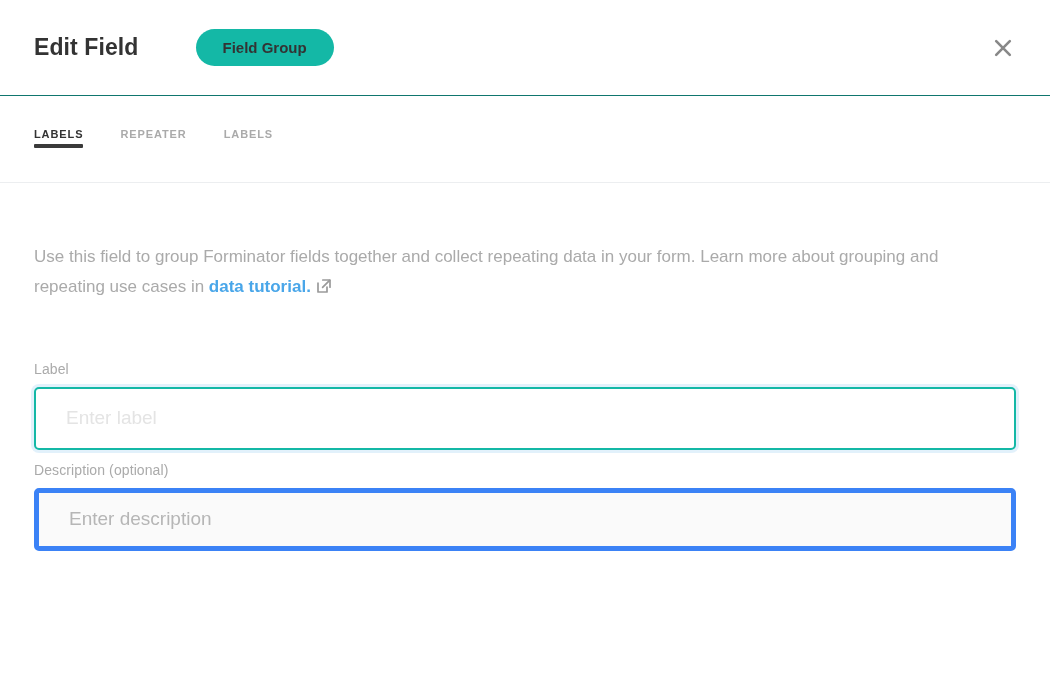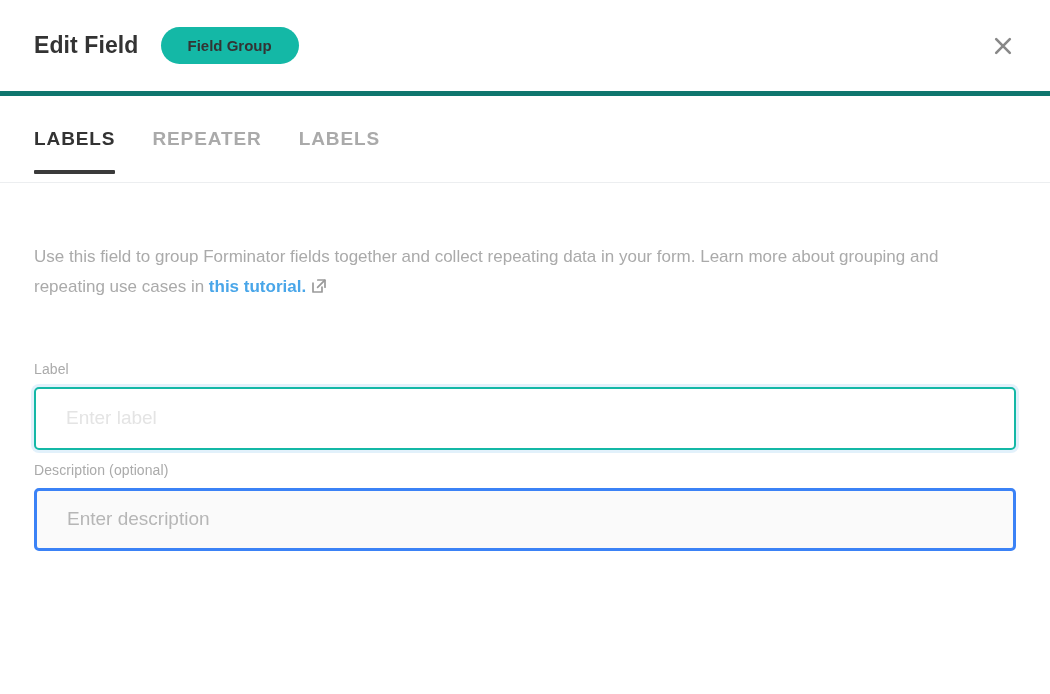--- a/index.html
+++ b/index.html
@@ -21,24 +21,25 @@
     height: 694px;
     background: #ffffff;
     box-sizing: border-box;
   }
 
   
   .modal-header {
     position: relative;
     height: 96px;
     box-sizing: border-box;
-    border-bottom: 5px solid #0f766e;
+    border-bottom: 1px solid #0f766e;
     display: flex;
     align-items: center;
     padding: 0 34px;
+    gap: 35px;
   }
   .modal-title {
     font-size: 23px;
     font-weight: bold;
     color: #333333;
     letter-spacing: 0.1px;
     line-height: 1;
   }
   .type-badge {
     margin-left: 22px;
@@ -87,26 +88,26 @@
     background: #eceef0;
   }
   .tabs {
     display: flex;
     align-items: flex-start;
     gap: 37px;
     padding-top: 33px;
   }
   .tab {
     position: relative;
-    font-size: 19px;
+    font-size: 11px;
     font-weight: bold;
     letter-spacing: 0.9px;
     color: #aaaaaa;
     line-height: 1;
-    padding-bottom: 26px;
+    padding-bottom: 8px;
     cursor: pointer;
     white-space: nowrap;
   }
   .tab.active {
     color: #333333;
   }
   .tab.active:after {
     content: "";
     position: absolute;
     left: 0;
@@ -170,21 +171,21 @@
   .text-input.focused {
     background: #ffffff;
     border: 2px solid #14b8a6;
     box-shadow: 0 0 0 3px rgba(73,166,233,0.16);
     color: #333333;
   }
   .text-input.focused::placeholder { color: #e4e4e4; opacity: 1; }
 
   .text-input.resting {
     background: #fafafa;
-    border: 3px solid #3b82f6;
+    border: 5px solid #3b82f6;
     color: #666666;
   }
   .text-input.resting::placeholder { color: #b6b6b6; opacity: 1; }
 </style>
 </head>
 <body>
 
 <div class="modal">
 
   <div class="modal-header">
@@ -209,21 +210,21 @@
       </div>
       <div class="tab">
         <span>LABELS</span>
       </div>
     </div>
   </div>
 
   <div class="modal-body">
 
     <p class="intro-text">
-      <span>Use this field to group Forminator fields together and collect repeating data in your form. Learn more about grouping and repeating use cases in </span><a class="intro-link">this tutorial.</a><span class="ext-icon">
+      <span>Use this field to group Forminator fields together and collect repeating data in your form. Learn more about grouping and repeating use cases in </span><a class="intro-link">data tutorial.</a><span class="ext-icon">
         <svg width="16" height="16" viewBox="0 0 16 16" aria-hidden="true">
           <path d="M2 5.2 V14 H11 V9" fill="none" stroke="#9a9a9a" stroke-width="1.7" stroke-linecap="round" stroke-linejoin="round"></path>
           <path d="M6.8 2 H14 V9.2" fill="none" stroke="#9a9a9a" stroke-width="1.7" stroke-linecap="round" stroke-linejoin="round"></path>
           <path d="M13.6 2.4 L6.6 9.4" fill="none" stroke="#9a9a9a" stroke-width="1.7" stroke-linecap="round"></path>
         </svg>
       </span>
     </p>
 
     <div class="field-block first">
       <label class="field-label">Label</label>

